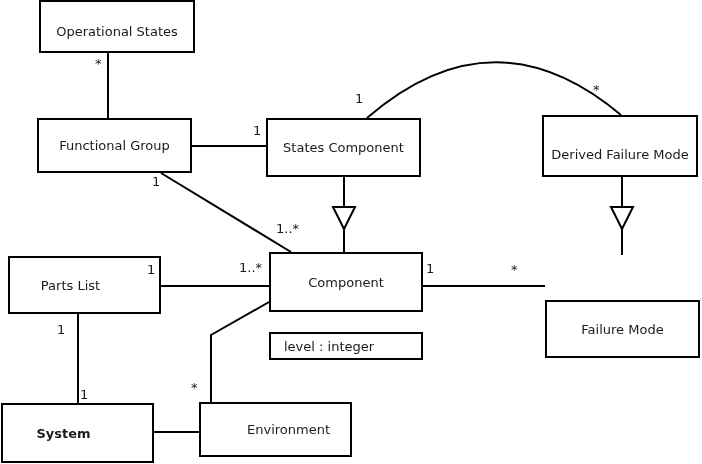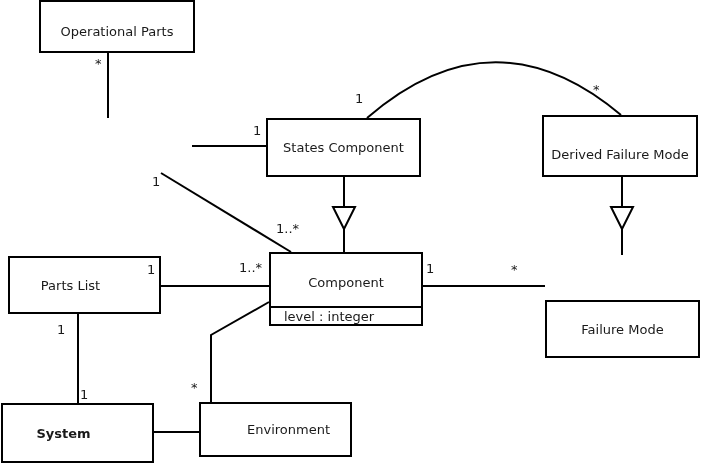--- a/index.html
+++ b/index.html
@@ -75,40 +75,43 @@
     <line x1="423" y1="286" x2="545" y2="286"></line>
 
     <line x1="78" y1="314" x2="78" y2="403"></line>
 
     <line x1="154" y1="432" x2="199" y2="432"></line>
 
     <polyline points="211,402 211,335 269,302"></polyline>
   </svg>
 
   <div class="uml-box" style="left:39px; top:0px; width:156px; height:53px; padding-top:9px;">
-    <span>Operational Parts</span>
+    <span>Operational States</span>
   </div>
 
+  <div class="uml-box" style="left:37px; top:118px; width:155px; height:55px;">
+    <span>Functional Group</span>
+  </div>
 
   <div class="uml-box" style="left:266px; top:118px; width:155px; height:59px;">
     <span>States Component</span>
   </div>
 
   <div class="uml-box" style="left:542px; top:115px; width:156px; height:62px; padding-top:17px;">
     <span>Derived Failure Mode</span>
   </div>
 
   <div class="uml-box" style="left:8px; top:256px; width:153px; height:58px; padding-right:28px;">
     <span>Parts List</span>
   </div>
 
   <div class="uml-box" style="left:269px; top:252px; width:154px; height:60px;">
     <span>Component</span>
   </div>
-  <div class="uml-box attr" style="left:269px; top:306px; width:154px; height:20px;align-items:center;">
+  <div class="uml-box attr" style="left:269px; top:332px; width:154px; height:28px;align-items:center;">
     <span>level : integer</span>
   </div>
 
   <div class="uml-box" style="left:545px; top:255px; width:155px; height:58px;margin-top:45px;">
     <span>Failure Mode</span>
   </div>
 
   <div class="uml-box" style="left:1px; top:403px; width:153px; height:60px; padding-right:28px;font-weight:bold;">
     <span>System</span>
   </div>

